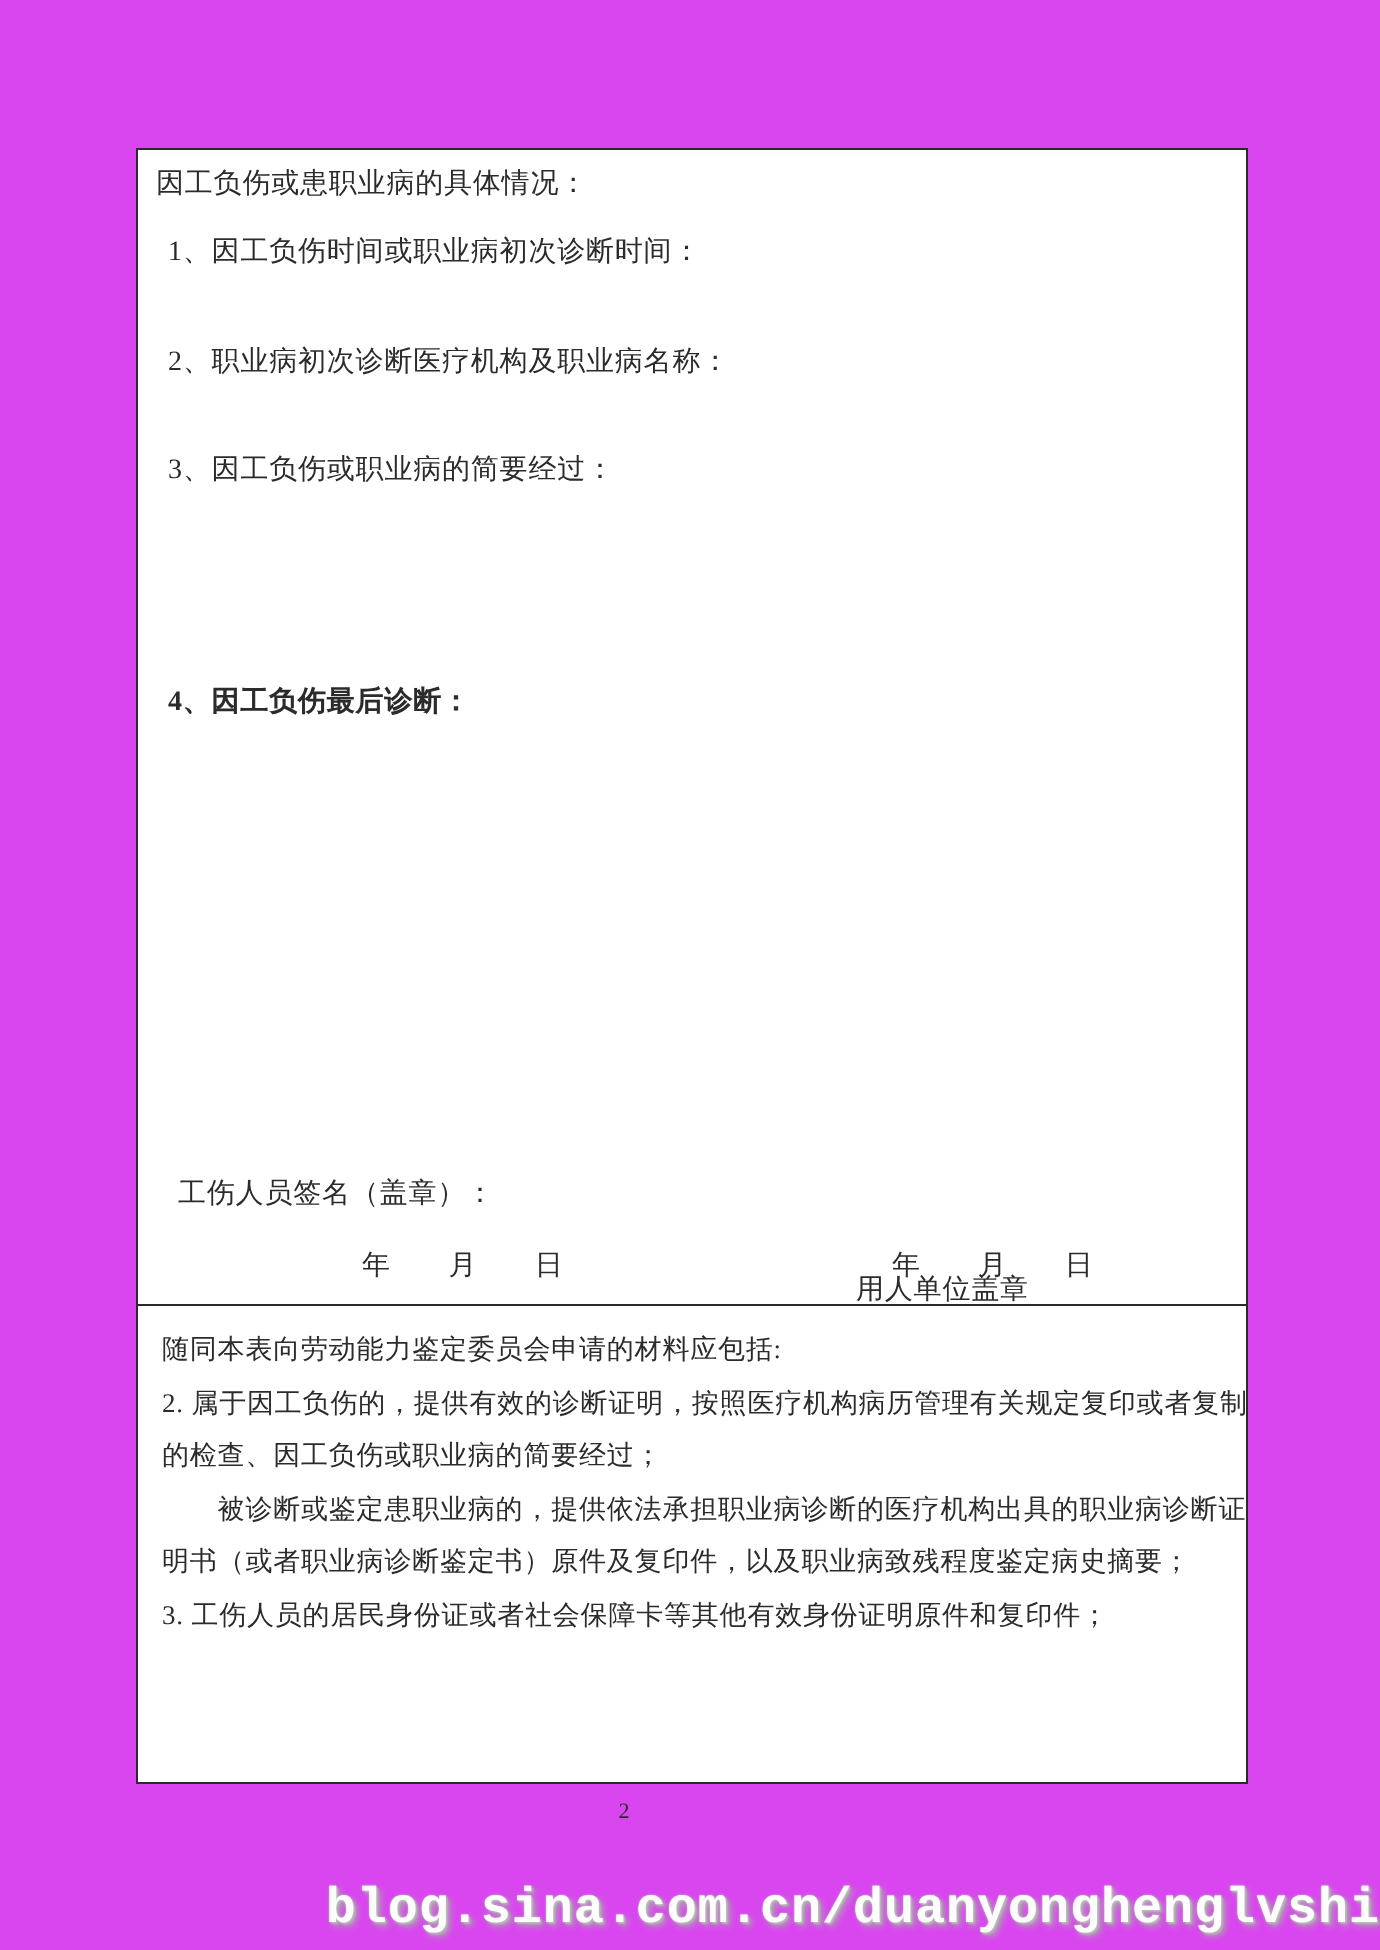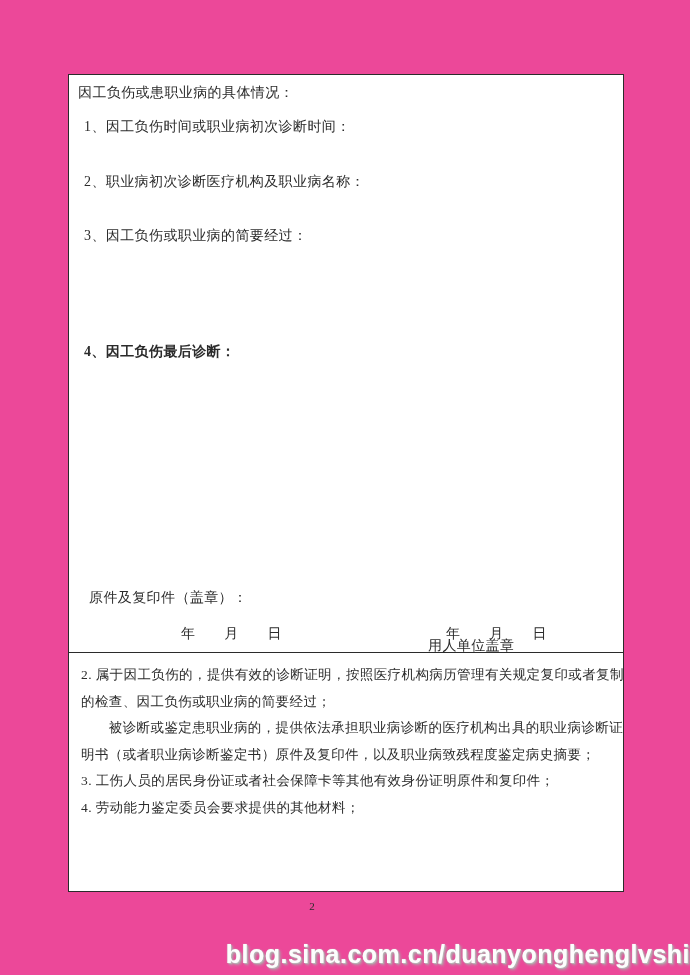--- a/index.html
+++ b/index.html
@@ -1,21 +1,21 @@
 <!DOCTYPE html>
 <html><head>
 <meta charset="utf-8">
 <style>
   * { margin: 0; padding: 0; box-sizing: border-box; }
   html, body { background: #ffffff; }
   .page {
     position: relative;
     width: 690px;
     height: 975px;
-    background: #ec4899;
+    background: #d946ef;
     font-family: "Liberation Serif", "DejaVu Serif", serif;
     color: #2b2b2b;
     overflow: hidden;
   }
   .form-table {
     position: absolute;
     left: 68px;
     top: 74px;
     width: 556px;
     border: 1px solid #2b2b2b;
@@ -51,21 +51,21 @@
     left: 0;
     width: 624px;
     text-align: center;
     font-size: 11px;
     letter-spacing: 0;
   }
   .watermark {
     position: absolute;
     right: 0px;
     bottom: 6px;
-    font-family: Liberation Sans, sans-serif;
+    font-family: Liberation Mono, monospace;
     font-size: 25px;
     font-weight: bold;
     letter-spacing: 0.5px;
     color: #fdfdfd;
     text-shadow:
       0 0 1px #cfcfcf,
       1px 1px 1px #b5b5b5,
       2px 2px 3px #a9a9a9;
     white-space: nowrap;
   }
@@ -76,33 +76,33 @@
 <div class="page">
 
   <div class="form-table">
 
     <div class="cell cell-details">
       <div class="line sec1-title">因工负伤或患职业病的具体情况：</div>
       <div class="line sec1-item-1">1、因工负伤时间或职业病初次诊断时间：</div>
       <div class="line sec1-item-2">2、职业病初次诊断医疗机构及职业病名称：</div>
       <div class="line sec1-item-3">3、因工负伤或职业病的简要经过：</div>
       <div class="line sec1-item-4">4、因工负伤最后诊断：</div>
-      <div class="line sig-left">原件及复印件（盖章）：</div>
+      <div class="line sig-left">工伤人员签名（盖章）：</div>
       <div class="line sig-right">用人单位盖章</div>
       <div class="line date-left">年　　月　　日</div>
       <div class="line date-right">年　　月　　日</div>
     </div>
 
     <div class="cell cell-materials">
+      <div class="mat-line">随同本表向劳动能力鉴定委员会申请的材料应包括:</div>
       <div class="mat-line">2. 属于因工负伤的，提供有效的诊断证明，按照医疗机构病历管理有关规定复印或者复制</div>
       <div class="mat-line">的检查、因工负伤或职业病的简要经过；</div>
       <div class="mat-line">　　被诊断或鉴定患职业病的，提供依法承担职业病诊断的医疗机构出具的职业病诊断证</div>
       <div class="mat-line">明书（或者职业病诊断鉴定书）原件及复印件，以及职业病致残程度鉴定病史摘要；</div>
       <div class="mat-line">3. 工伤人员的居民身份证或者社会保障卡等其他有效身份证明原件和复印件；</div>
-      <div class="mat-line">4. 劳动能力鉴定委员会要求提供的其他材料；</div>
     </div>
 
   </div>
 
   <div class="page-number">2</div>
 
   <div class="watermark">blog.sina.com.cn/duanyonghenglvshi</div>
 
 </div>
 

